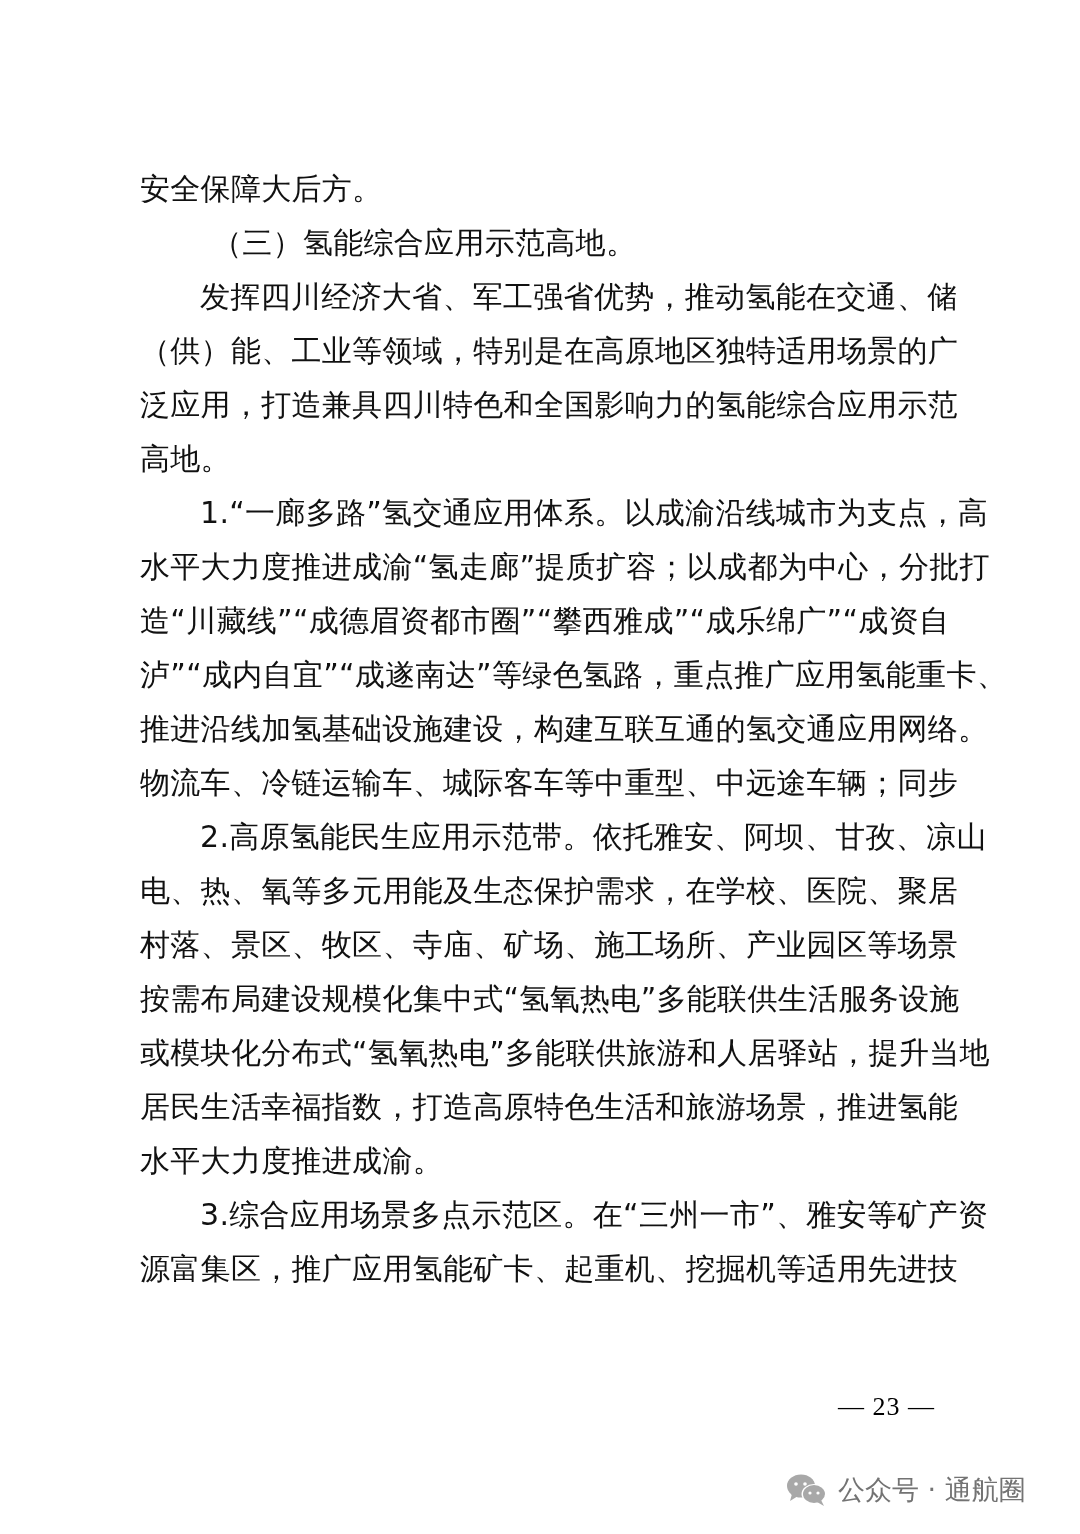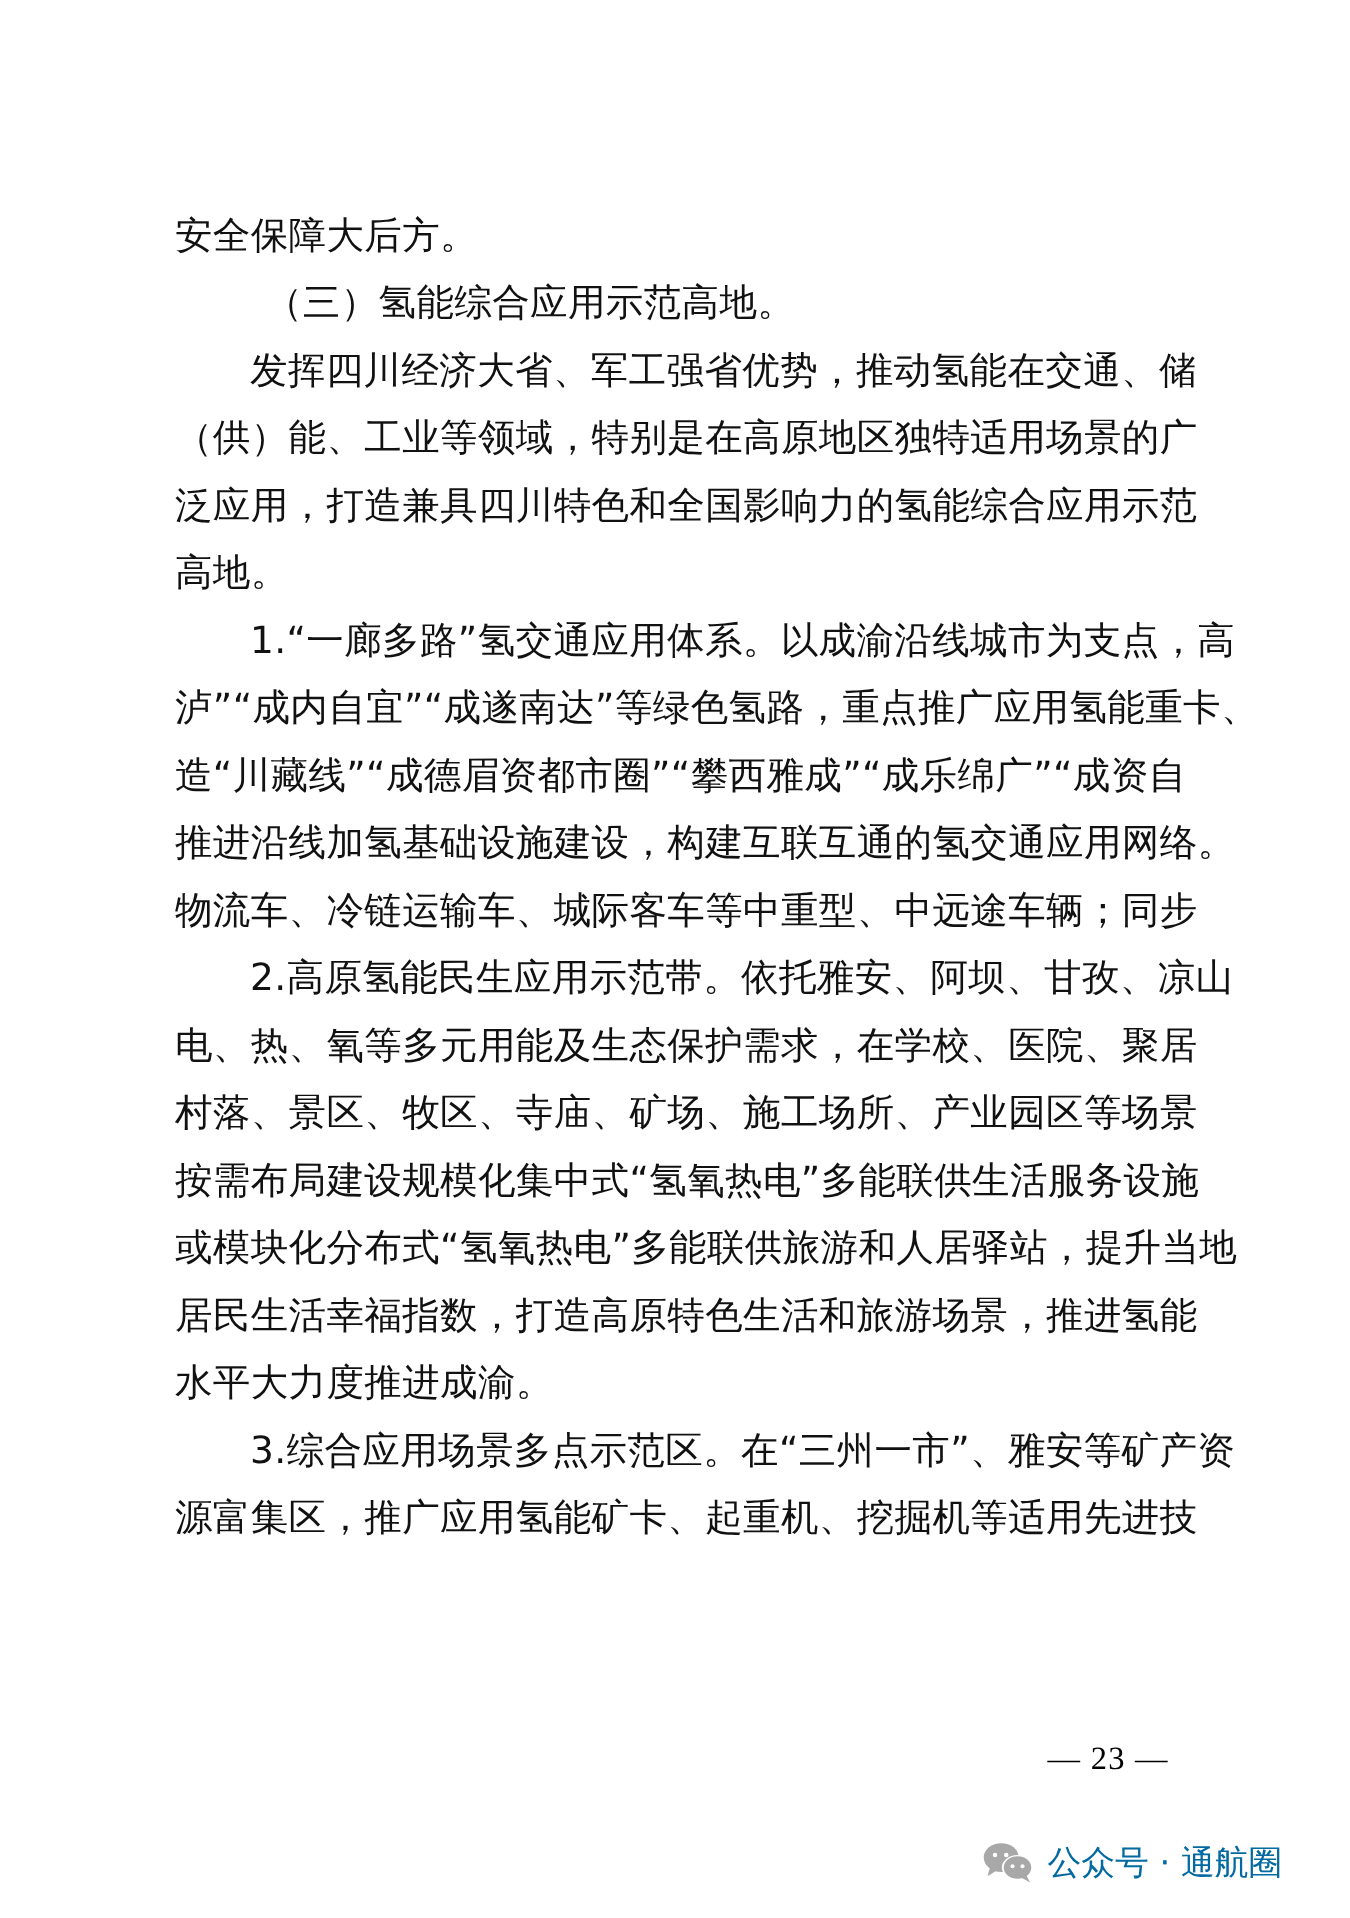--- a/index.html
+++ b/index.html
@@ -56,21 +56,21 @@
       color: #000000;
       letter-spacing: 1px;
       white-space: nowrap;
     }
     .watermark {
       position: absolute;
       left: 786px;
       top: 1472px;
       display: flex;
       align-items: center;
-      color: #0369a1;
+      color: #737373;
       font-size: 27px;
       white-space: nowrap;
     }
     .wechat-icon {
       width: 42px;
       height: 34px;
       margin-right: 10px;
       display: inline-block;
     }
   </style>
@@ -79,22 +79,23 @@
 
 <div class="page">
   <div class="text-block">
     <div class="line last">安全保障大后方。</div>
     <div class="line last indent-head">（三）氢能综合应用示范高地。</div>
     <div class="line indent">发挥四川经济大省、军工强省优势，推动氢能在交通、储</div>
     <div class="line">（供）能、工业等领域，特别是在高原地区独特适用场景的广</div>
     <div class="line">泛应用，打造兼具四川特色和全国影响力的氢能综合应用示范</div>
     <div class="line last">高地。</div>
     <div class="line indent">1.“一廊多路”氢交通应用体系。以成渝沿线城市为支点，高</div>
+    <div class="line">水平大力度推进成渝“氢走廊”提质扩容；以成都为中心，分批打</div>
+    <div class="line">造“川藏线”“成德眉资都市圈”“攀西雅成”“成乐绵广”“成资自</div>
     <div class="line">泸”“成内自宜”“成遂南达”等绿色氢路，重点推广应用氢能重卡、</div>
-    <div class="line">造“川藏线”“成德眉资都市圈”“攀西雅成”“成乐绵广”“成资自</div>
     <div class="line last">推进沿线加氢基础设施建设，构建互联互通的氢交通应用网络。</div>
     <div class="line">物流车、冷链运输车、城际客车等中重型、中远途车辆；同步</div>
     <div class="line indent">2.高原氢能民生应用示范带。依托雅安、阿坝、甘孜、凉山</div>
     <div class="line">电、热、氧等多元用能及生态保护需求，在学校、医院、聚居</div>
     <div class="line">村落、景区、牧区、寺庙、矿场、施工场所、产业园区等场景</div>
     <div class="line">按需布局建设规模化集中式“氢氧热电”多能联供生活服务设施</div>
     <div class="line">或模块化分布式“氢氧热电”多能联供旅游和人居驿站，提升当地</div>
     <div class="line">居民生活幸福指数，打造高原特色生活和旅游场景，推进氢能</div>
     <div class="line last">水平大力度推进成渝。</div>
     <div class="line indent">3.综合应用场景多点示范区。在“三州一市”、雅安等矿产资</div>

